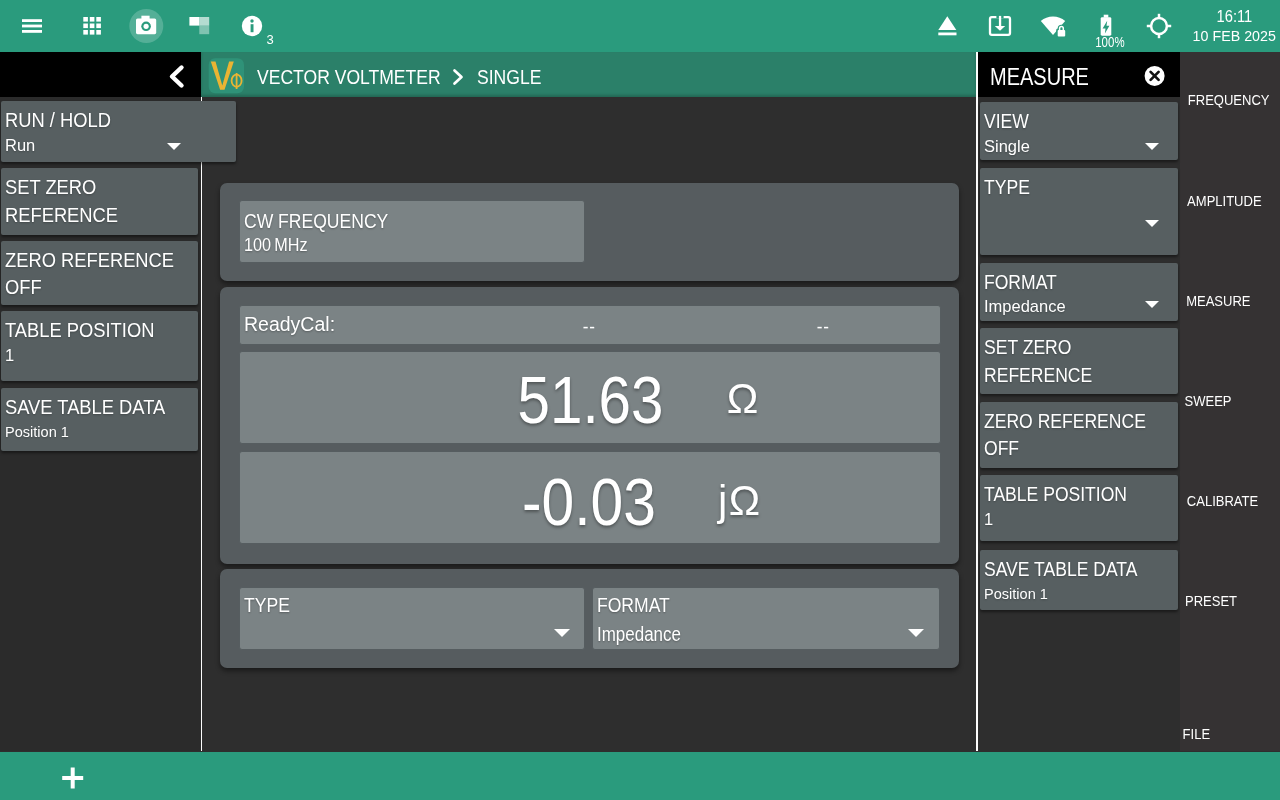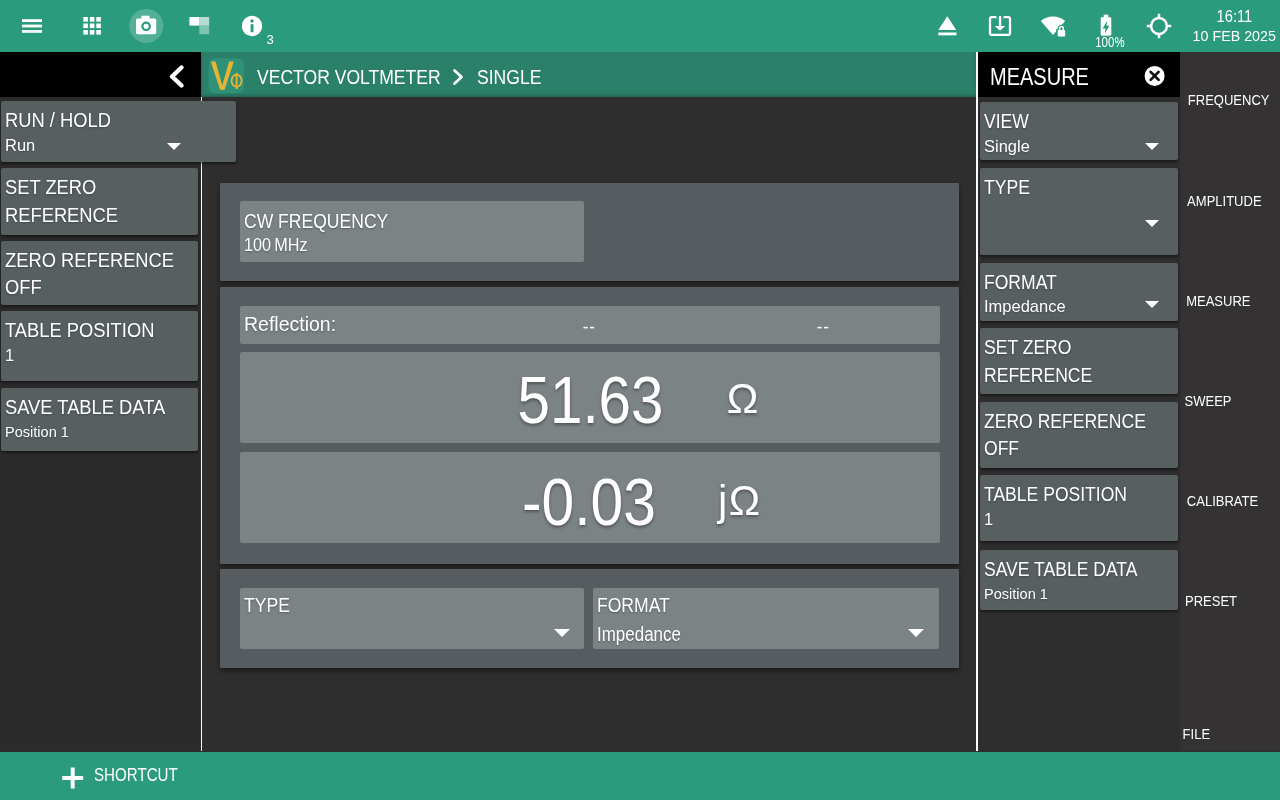--- a/index.html
+++ b/index.html
@@ -5,21 +5,21 @@
 html,body{width:1280px;height:800px;overflow:hidden;background:#2e2e2e;font-family:"Liberation Sans",sans-serif;color:#fff}
 body{transform:translateZ(0);-webkit-font-smoothing:antialiased}
 .abs{position:absolute}
 .sq{display:inline-block;transform:scaleX(.9) translateZ(0);transform-origin:0 50%;white-space:nowrap}
 .btn{position:absolute;background:#575f61;border-radius:2px;box-shadow:0 2px 3px rgba(0,0,0,.45)}
 .bt{position:absolute;left:4px;top:6px;font-size:19.5px;line-height:27.5px;text-shadow:0 1px 2px rgba(0,0,0,.25)}
 .bs{position:absolute;left:4px;top:32.5px;font-size:17px;line-height:23.5px;text-shadow:0 1px 2px rgba(0,0,0,.25)}
 .bs>.sq{transform:scaleX(.97) translateZ(0)}
 .lbt>.sq{transform:scaleX(.94) translateZ(0)}
 .car{position:absolute;width:0;height:0;border-left:7px solid transparent;border-right:7px solid transparent;border-top:7.5px solid #fff}
-.grp{position:absolute;left:219.5px;width:739px;background:#565c5f;border-radius:1px;box-shadow:0 3px 5px rgba(0,0,0,.45)}
+.grp{position:absolute;left:219.5px;width:739px;background:#565c5f;border-radius:7px;box-shadow:0 3px 5px rgba(0,0,0,.45)}
 .pnl{position:absolute;background:#7b8385;border:1px solid #565d60;border-radius:3px}
 .pt{position:absolute;left:4px;top:5.7px;font-size:19.5px;line-height:28px;text-shadow:0 1px 2px rgba(0,0,0,.3)}
 .ps{position:absolute;left:4px;top:31.5px;font-size:18px;line-height:24px;text-shadow:0 1px 2px rgba(0,0,0,.3)}
 .ps>.sq{transform:scaleX(.9) translateZ(0)}
 .lab{position:absolute;left:1180px;width:100px;text-align:left;font-size:15.5px;height:18px;line-height:18px}
 .lab>span{display:inline-block;transform:scaleX(.84) translateZ(0);transform-origin:50% 50%;white-space:nowrap;}
 </style></head>
 <body>
 
 <div class="abs" style="left:0;top:0;width:1280px;height:52px;background:#2a9b7d">
@@ -109,21 +109,20 @@
 <div class="abs" style="left:977.5px;top:97px;width:202.5px;height:654px;background:#2e2e2e"></div>
 
 <div class="abs" style="left:200.5px;top:97px;width:1.5px;height:654px;background:#fdfdfd"></div>
 <div class="abs" style="left:976px;top:52px;width:1.8px;height:699px;background:#fdfdfd"></div>
 
 <div class="abs" style="left:0;top:752px;width:1280px;height:48px;background:#2a9b7d">
 <svg class="abs" style="left:60px;top:13px" width="26" height="26" viewBox="0 0 26 26">
  <rect x="10.7" y="2.5" width="4" height="21" fill="#fff"></rect>
       <rect x="2.2" y="11" width="21" height="4" fill="#fff"></rect>
 </svg>
-<div class="abs" style="left:94px;top:0;height:48px;font-size:18px;line-height:47px"><span class="sq" style="transform:scaleX(.84) translateZ(0)">SHORTCUT</span></div>
 </div>
 
 <div class="btn" style="left:1px;top:101px;width:235px;height:61px">
   <div class="bt lbt"><span class="sq">RUN / HOLD</span></div>
   <div class="bs"><span class="sq">Run</span></div>
   <div class="car" style="left:166px;top:42px"></div>
 </div>
 <div class="btn" style="left:1px;top:168px;width:197px;height:66.5px">
   <div class="bt lbt"><span class="sq">SET ZERO<br>REFERENCE</span></div>
 </div>
@@ -170,21 +169,21 @@
 
 <div class="grp" style="top:183px;height:98px">
   <div class="pnl" style="left:19px;top:17px;width:346.5px;height:63px">
     <div class="pt"><span class="sq">CW FREQUENCY</span></div>
     <div class="ps"><span class="sq">100 MHz</span></div>
   </div>
 </div>
 
 <div class="grp" style="top:286.5px;height:277px">
   <div class="pnl" style="left:19px;top:18px;width:702px;height:40px">
-    <div class="abs" style="left:4.5px;top:-0.8px;height:38px;font-size:19.5px;line-height:38px;text-shadow:0 1px 2px rgba(0,0,0,.3)"><span class="sq" style="transform:scaleX(1) translateZ(0)">Reflection:</span></div>
+    <div class="abs" style="left:4.5px;top:-0.8px;height:38px;font-size:19.5px;line-height:38px;text-shadow:0 1px 2px rgba(0,0,0,.3)"><span class="sq" style="transform:scaleX(1) translateZ(0)">ReadyCal:</span></div>
     <div class="abs" style="left:299.5px;top:2.2px;width:100px;text-align:center;height:38px;font-size:19px;letter-spacing:.8px;line-height:38px"><span class="sq" style="transform-origin:50% 50%">--</span></div>
     <div class="abs" style="left:533.5px;top:2.2px;width:100px;text-align:center;height:38px;font-size:19px;letter-spacing:.8px;line-height:38px"><span class="sq" style="transform-origin:50% 50%">--</span></div>
   </div>
   <div class="pnl" style="left:19px;top:64.5px;width:702px;height:93px"></div>
   <div class="pnl" style="left:19px;top:164px;width:702px;height:93px"></div>
 </div>
 
 <div class="grp" style="top:569px;height:98.5px">
   <div class="pnl" style="left:19px;top:17.5px;width:346.5px;height:63.5px">
     <div class="pt" style="top:3.5px"><span class="sq">TYPE</span></div>

